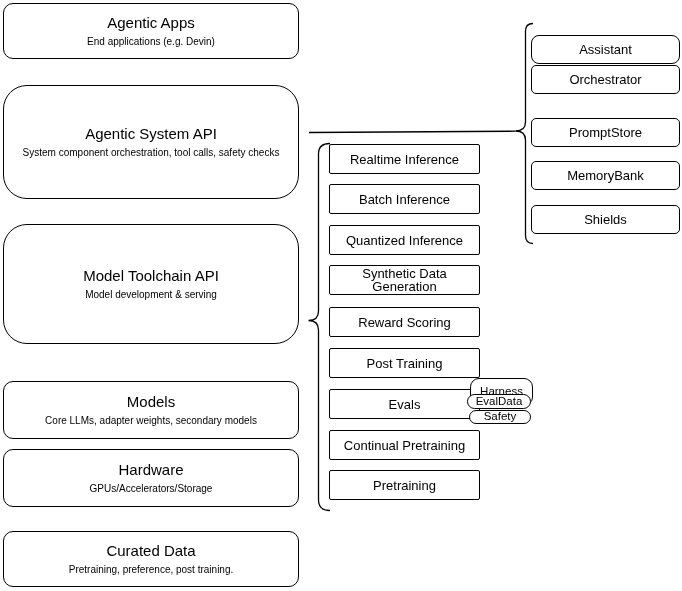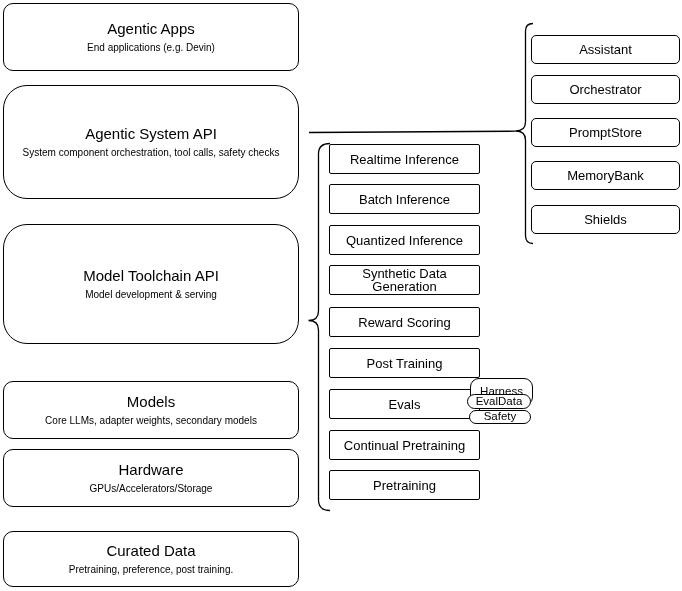--- a/index.html
+++ b/index.html
@@ -22,40 +22,40 @@
     flex-direction: column;
     align-items: center;
     justify-content: center;
     text-align: center;
   }
   
   .lbox { left: 3px; width: 296px; border-radius: 10px; gap: 4px; }
   .lbox.bigcorner { border-radius: 24px; }
   .lbox .title { font-size: 15px; line-height: 1.1; }
   .lbox .subtitle { font-size: 10px; line-height: 1.1; }
-  .lbox-1 { top: 3px;   height: 68px; }
+  .lbox-1 { top: 3px;   height: 56px; }
   .lbox-2 { top: 85px;  height: 114px; }
   .lbox-3 { top: 224px; height: 120px; }
   .lbox-4 { top: 381px; height: 58px; }
   .lbox-5 { top: 449px; height: 58px; }
   .lbox-6 { top: 531px; height: 56px; }
   
   .mbox {
     left: 329px; width: 151px; height: 30px;
     border-radius: 2px; font-size: 13px; line-height: 1; justify-content: center;
   }
   .mbox-1 { top: 144px; } .mbox-2 { top: 184px; } .mbox-3 { top: 225px; }
   .mbox-4 { top: 265px; } .mbox-5 { top: 307px; } .mbox-6 { top: 348px; }
   .mbox-7 { top: 389px; } .mbox-8 { top: 430px; } .mbox-9 { top: 470px; }
   
   .rbox {
     left: 531px; width: 149px; height: 29px;
     border-radius: 5px; font-size: 13px; line-height: 1;
   }
-  .rbox-1 { top: 35px; }  .rbox-2 { top: 75px; }  .rbox-3 { top: 118px; }
+  .rbox-1 { top: 35px; border-radius: 8px; }  .rbox-2 { top: 65px; }  .rbox-3 { top: 118px; }
   .rbox-4 { top: 161px; } .rbox-5 { top: 205px; }
   
   .pill {
     border: 1.3px solid #000000;
     border-radius: 9px;
     font-size: 11.5px;
     line-height: 1;
     z-index: 3;
   }
   .pill-1 { left: 470px; top: 378px; width: 63px; height: 28px; }

